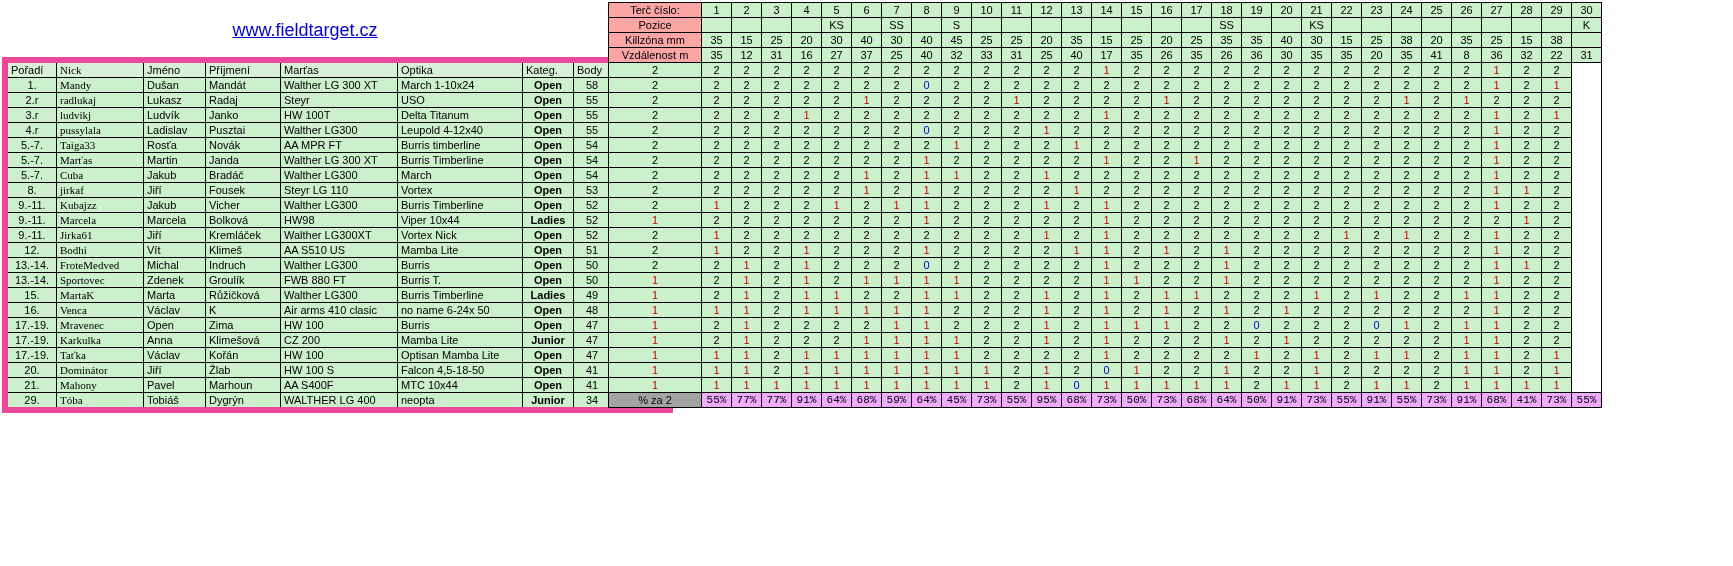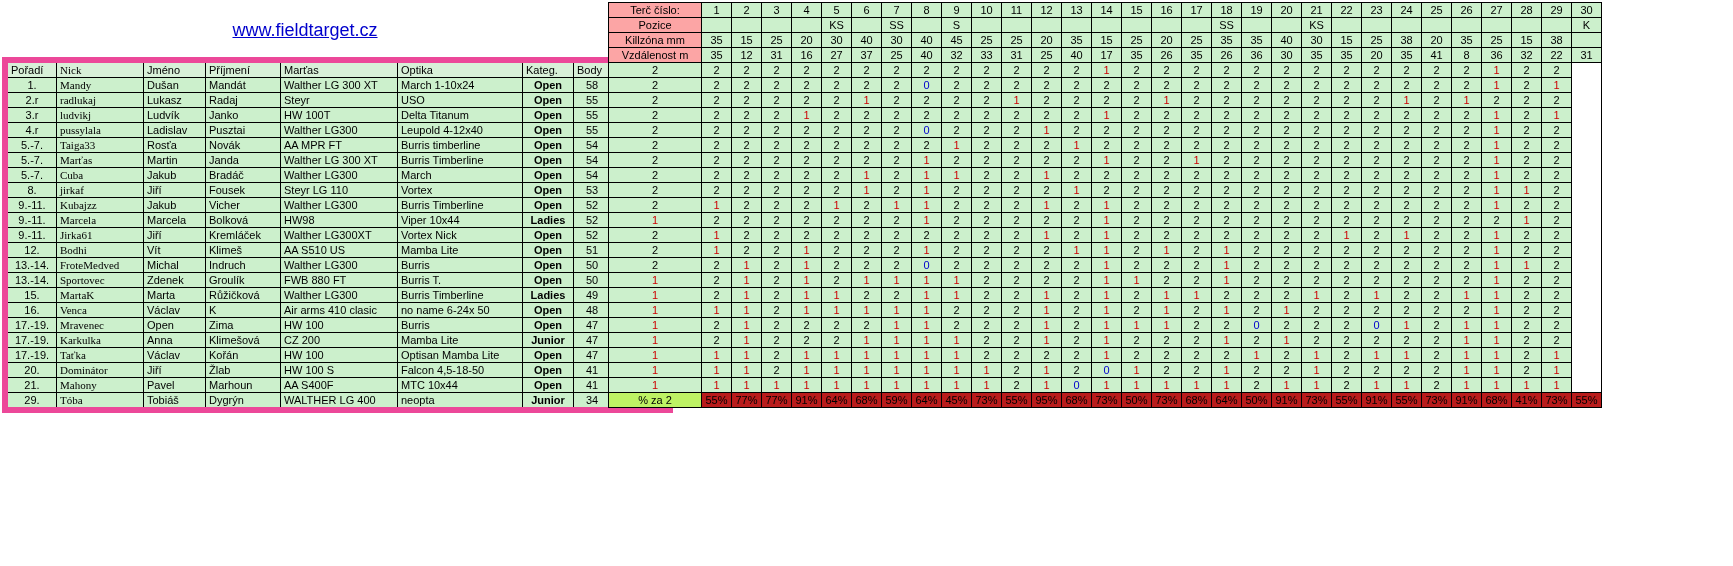--- a/index.html
+++ b/index.html
@@ -101,26 +101,27 @@
     width: 29px;
   }
   .right-table tbody td.shot {
     background: #ccf0cc;
     width: 29px;
   }
   .v2 { color: #000000; }
   .v1 { color: #cc0000; }
   .v0 { color: #0000cc; }
   .pct-label {
-    background: #bef264;
+    background: #a3a3a3;
     text-align: center;
     padding: 0 3px;
   }
   .pct-cell {
-    background: #b91c1c;
+    background: #f0abfc;
+    font-family: Liberation Mono, monospace;
   }
 </style>
 </head>
 <body>
 
 <div class="page">
 
   <div class="link-wrap">
     <a class="site-link" href="#">www.fieldtarget.cz</a>
   </div>

